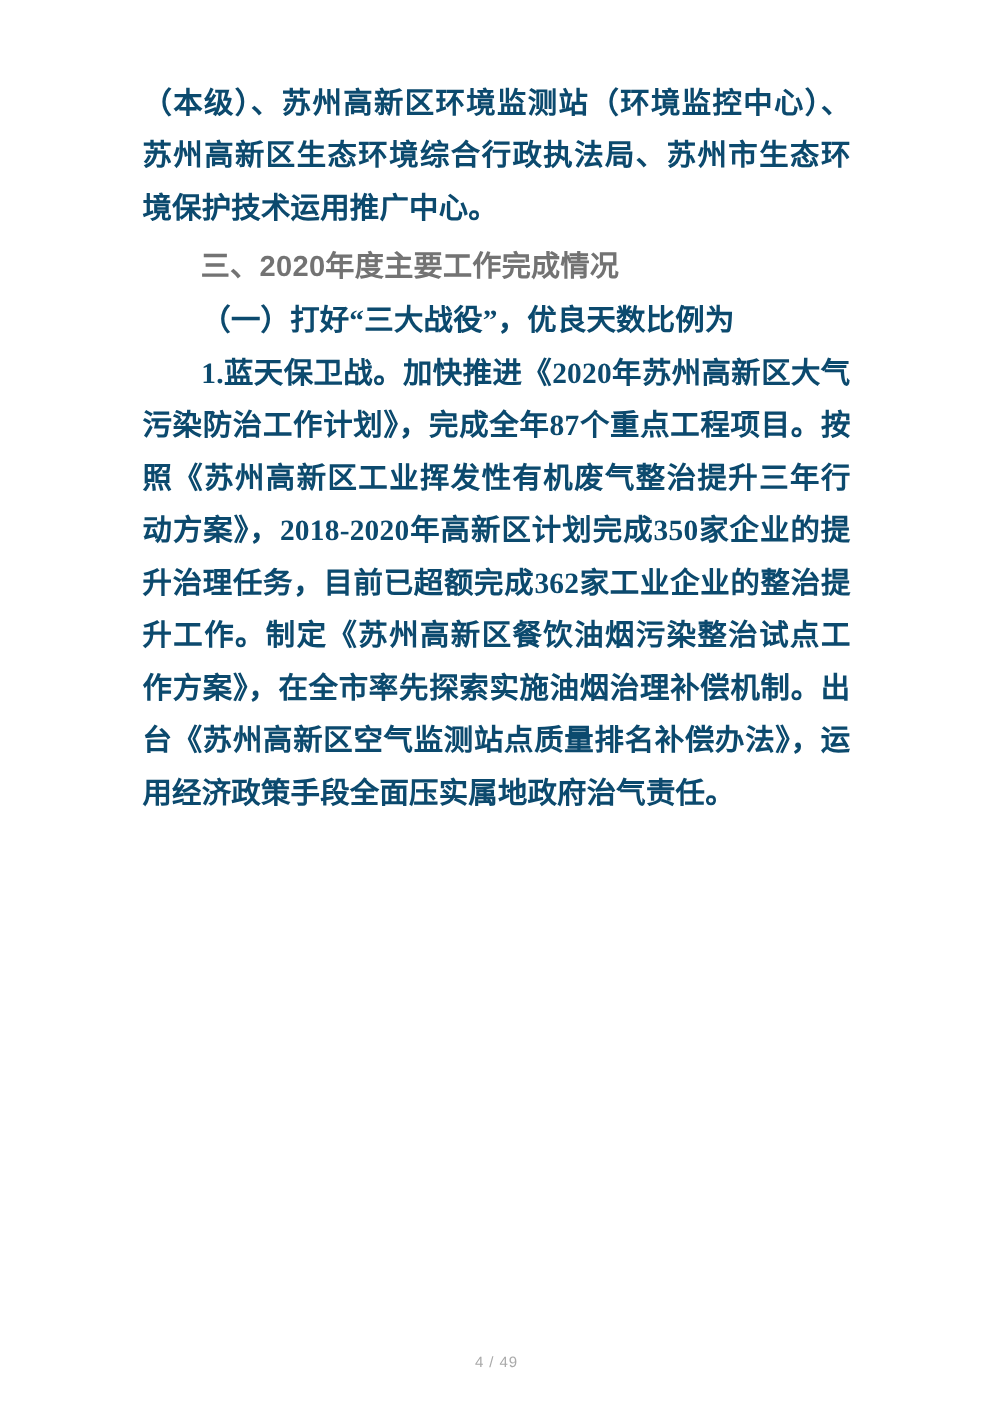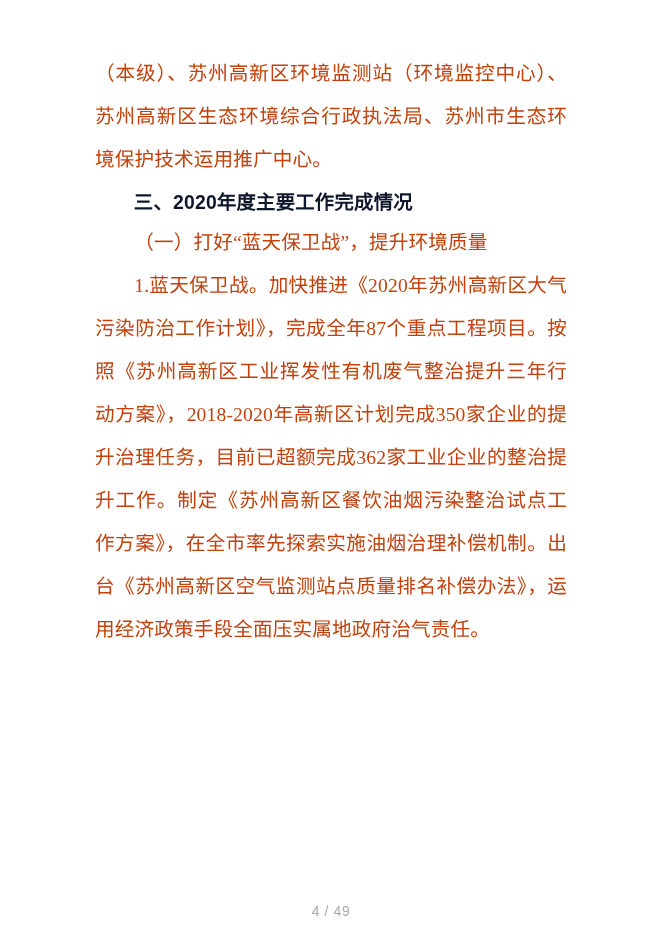--- a/index.html
+++ b/index.html
@@ -22,75 +22,76 @@
   .content {
     position: absolute;
     left: 95px;
     top: 52px;
     width: 472px;
   }
   
   .para {
     font-family: "Liberation Serif", "DejaVu Serif", serif;
     font-size: 19.6px;
-    line-height: 43px;
-    color: #c2410c;
+    line-height: 35px;
+    color: #0c4a6e;
     text-align: justify;
     text-justify: inter-character;
     letter-spacing: 0.15px;
     margin: 0;
     text-indent: 0;
+    font-weight: bold;
     -webkit-font-smoothing: antialiased;
   }
   .para.cont {
     margin-top: 0;
   }
   .indent2 {
     text-indent: 2em;
   }
   
   .heading {
     font-family: "Liberation Sans", "DejaVu Sans", sans-serif;
     font-size: 19.4px;
     font-weight: bold;
     line-height: 38.1px;
-    color: #0f172a;
+    color: #737373;
     margin: 0;
     text-indent: 2em;
     letter-spacing: 0.2px;
     white-space: nowrap;
   }
   .gap-before-heading { height: 2px; }
   .footer {
     position: absolute;
     left: 0;
     top: 903px;
     width: 662px;
     text-align: center;
     font-family: "Liberation Sans", "DejaVu Sans", sans-serif;
-    font-size: 14px;
+    font-size: 10px;
     color: #a9a9a9;
     letter-spacing: 0.6px;
   }
 </style>
 </head>
 <body>
 
 <div class="page">
 
   <div class="content">
 
     <p class="para cont">（本级）、苏州高新区环境监测站（环境监控中心）、苏州高新区生态环境综合行政执法局、苏州市生态环境保护技术运用推广中心。</p>
 
     <div class="gap-before-heading"></div>
 
     <h2 class="heading">三、2020年度主要工作完成情况</h2>
 
 
-    <p class="para indent2">（一）打好“蓝天保卫战”，提升环境质量</p>
+    <p class="para indent2">（一）打好“三大战役”，优良天数比例为</p>
 
     <p class="para indent2">1.蓝天保卫战。加快推进《2020年苏州高新区大气污染防治工作计划》，完成全年87个重点工程项目。按照《苏州高新区工业挥发性有机废气整治提升三年行动方案》，2018-2020年高新区计划完成350家企业的提升治理任务，目前已超额完成362家工业企业的整治提升工作。制定《苏州高新区餐饮油烟污染整治试点工作方案》，在全市率先探索实施油烟治理补偿机制。出台《苏州高新区空气监测站点质量排名补偿办法》，运用经济政策手段全面压实属地政府治气责任。</p>
 
   </div>
 
   <div class="footer">4 / 49</div>
 
 </div>
 
 </body></html>

